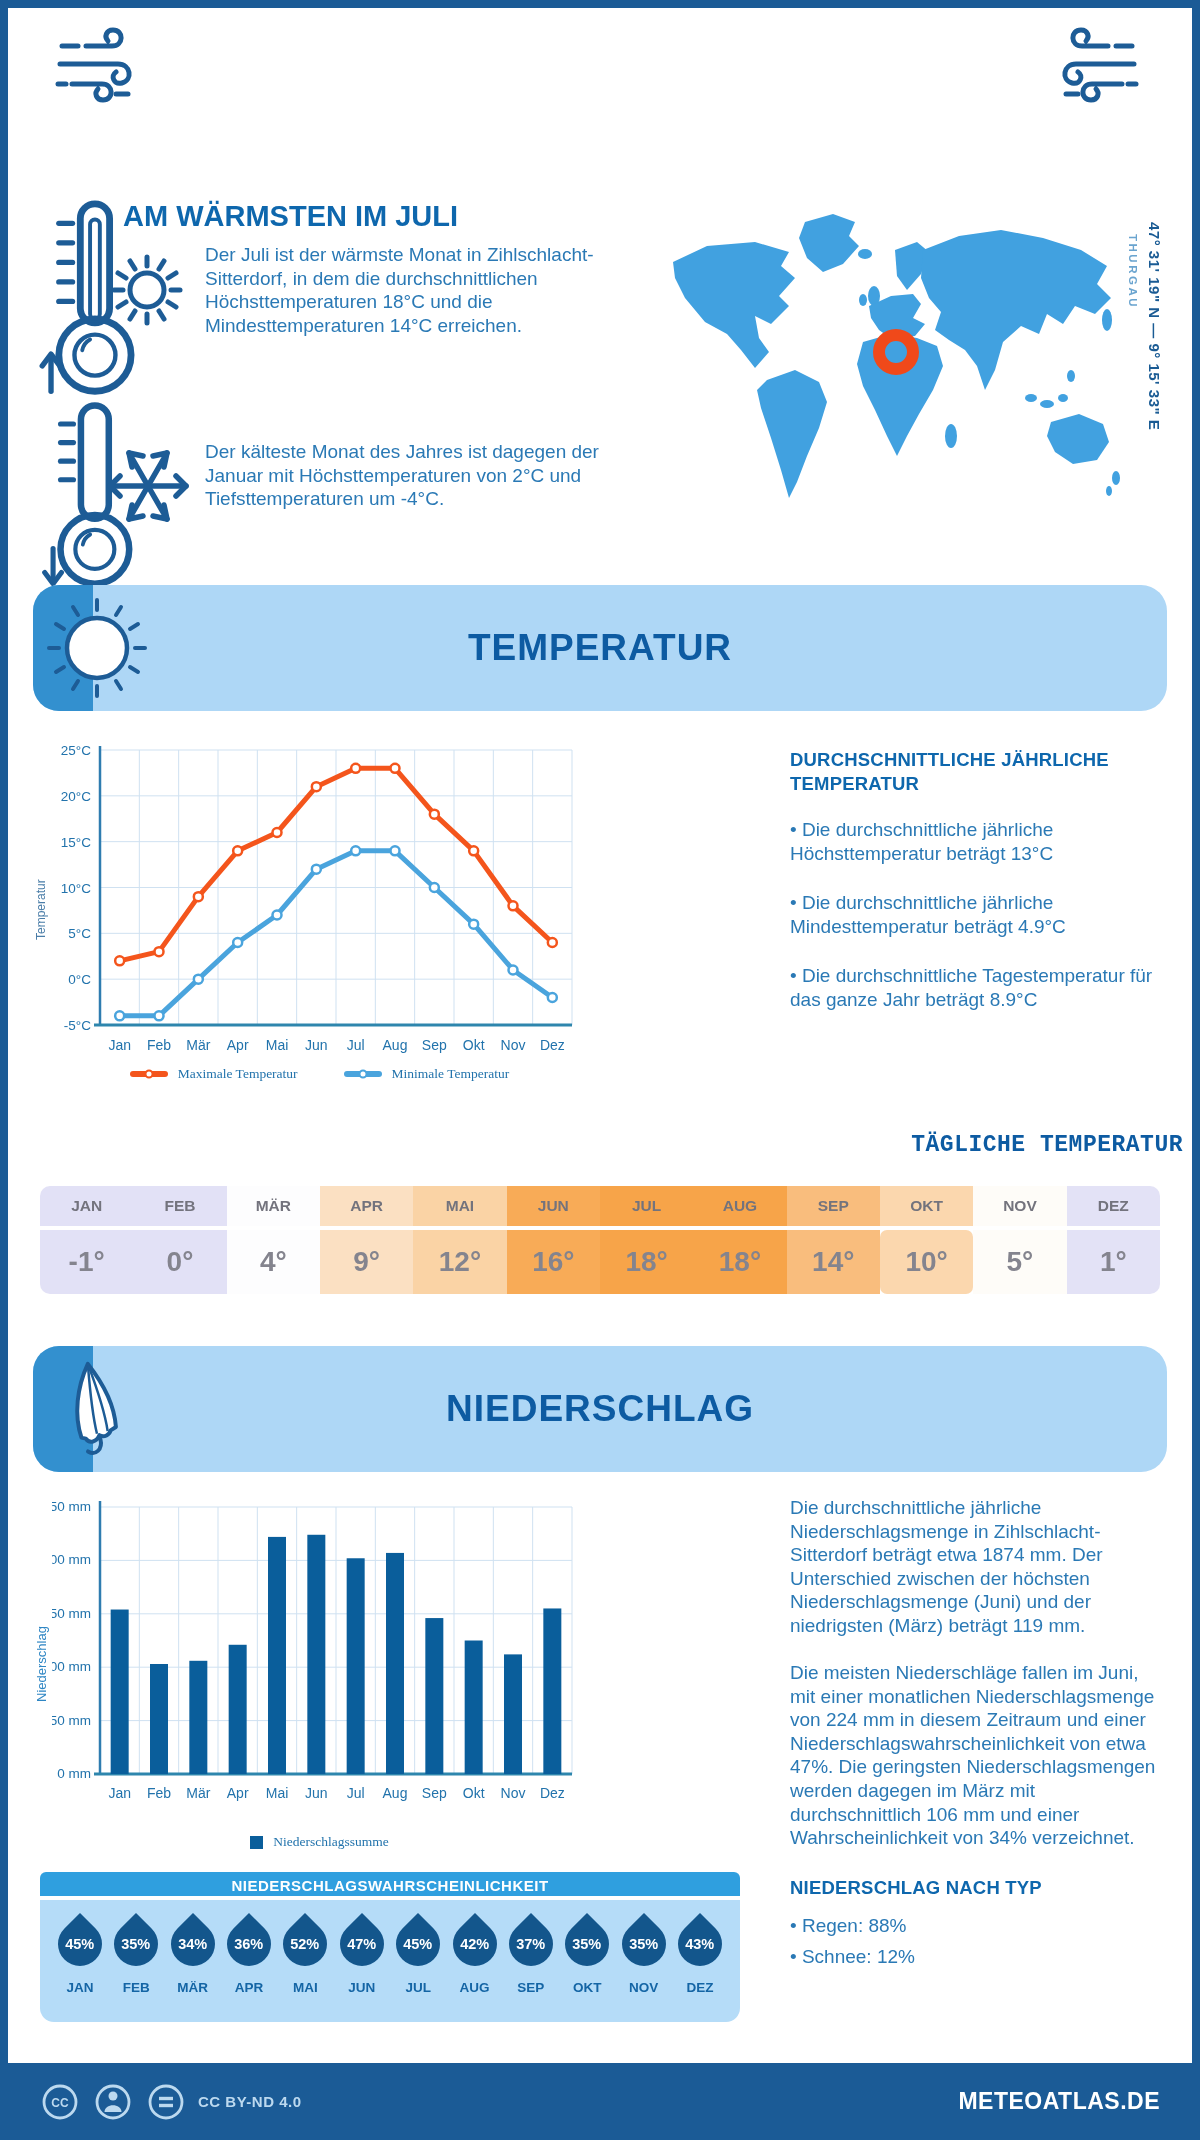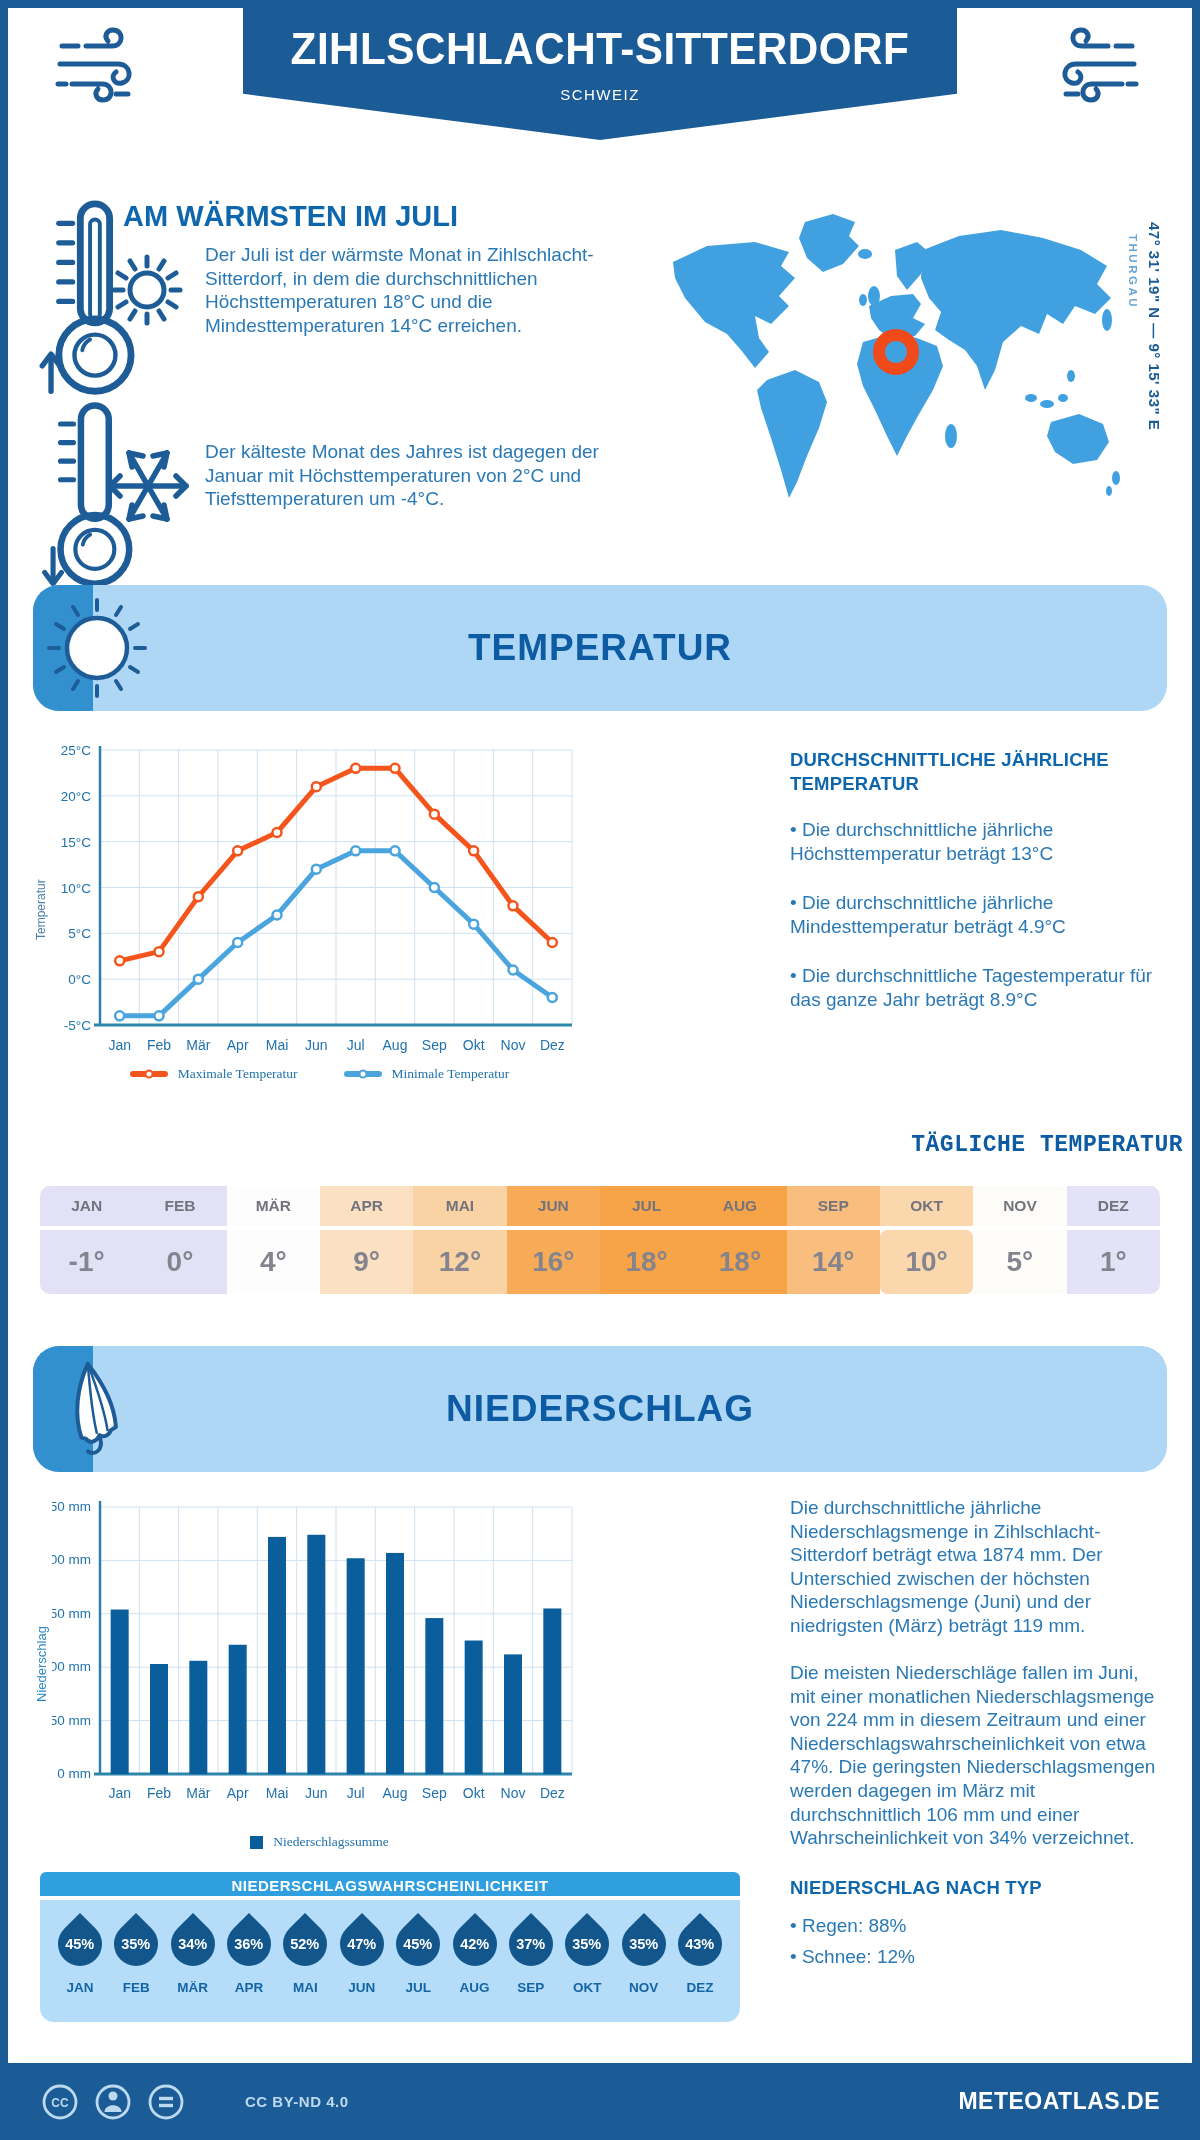--- a/index.html
+++ b/index.html
@@ -65,21 +65,21 @@
   #prob-panel{position:absolute;left:40px;top:1900px;width:700px;height:122px;background:var(--probbg);
         border-radius:0 0 14px 14px;}
   #drops-row{display:flex;justify-content:space-between;padding:12px 16px 0 16px;}
   .dropwrap{width:48px;display:flex;flex-direction:column;align-items:center;}
   .drop{width:44px;height:44px;background:var(--drop);border-radius:0 50% 50% 50%;
         transform:rotate(45deg);margin-top:10px;display:flex;align-items:center;justify-content:center;}
   .drop span{transform:rotate(-45deg);color:#fff;font-weight:bold;font-size:14.5px;}
   .drop-month{margin-top:14px;font-size:13.5px;font-weight:bold;color:#1465a5;}
   
   .footer{position:absolute;left:0;right:0;bottom:0;height:77px;background:var(--dark);display:flex;
-        align-items:center;padding:0 40px;box-sizing:border-box;z-index:70;gap:47px;}
+        align-items:center;padding:0 40px;box-sizing:border-box;z-index:70;}
   .ccgroup{display:flex;align-items:center;gap:13px;}
   .license{margin-left:12px;font-size:15px;font-weight:bold;color:#bcd9ef;letter-spacing:.5px;}
   .brand{margin-left:auto;font-size:23px;font-weight:bold;color:#fff;letter-spacing:.5px;}
   svg text.tick{font-family:"Liberation Sans",sans-serif;font-size:13.5px;fill:var(--tick);}
   svg text.xtick{font-family:"Liberation Sans",sans-serif;font-size:14px;fill:var(--tick);}
 </style>
 </head>
 <body>
 
 <div class="page">
@@ -95,24 +95,20 @@
   </svg>
   <svg class="wind right" width="104" height="84" viewBox="0 0 104 84" fill="none" stroke="#1d5c96" stroke-width="5" stroke-linecap="round">
     <path d="M10 24 h16"></path>
       <path d="M34 24 h26 c12 0 12 -16 1 -16 c-7 0 -9 7 -5 11"></path>
     <path d="M8 42 h58 c13 0 15 16 4 19 c-8 2 -12 -7 -6 -11"></path>
     <path d="M20 62 h30 c12 0 12 16 1 16 c-7 0 -9 -7 -5 -11"></path>
     <path d="M6 62 h8"></path>
       <path d="M64 72 h12"></path>
   </svg>
 
-  <div class="banner">
-    <div class="banner-title">ZIHLSCHLACHT-SITTERDORF</div>
-    <div class="banner-sub">SCHWEIZ</div>
-  </div>
 
   <svg style="position:absolute;left:655px;top:200px" width="470" height="320" viewBox="0 0 470 320">
     <g fill="#41a1e0">
       <path d="M150 22 L178 14 L200 22 L194 36 L204 46 L188 64 L168 72 L152 58 L144 38 Z"></path>
       <ellipse cx="210" cy="54" rx="7" ry="5"></ellipse>
       <path d="M18 62 L52 46 L100 42 L134 52 L126 66 L140 78 L124 96 L134 106 L116 124 L100 116 L104 138 L114 152 L100 168 L86 150 L72 134 L50 122 L30 98 L20 78 Z"></path>
       <path d="M112 180 L140 170 L164 182 L172 202 L164 228 L152 256 L142 282 L134 298 L126 270 L116 238 L106 208 L102 190 Z"></path>
       <ellipse cx="219" cy="96" rx="6" ry="10"></ellipse>
         <ellipse cx="208" cy="100" rx="4" ry="6"></ellipse>
       <path d="M240 50 L262 42 L274 52 L266 74 L252 90 L242 76 Z"></path>

